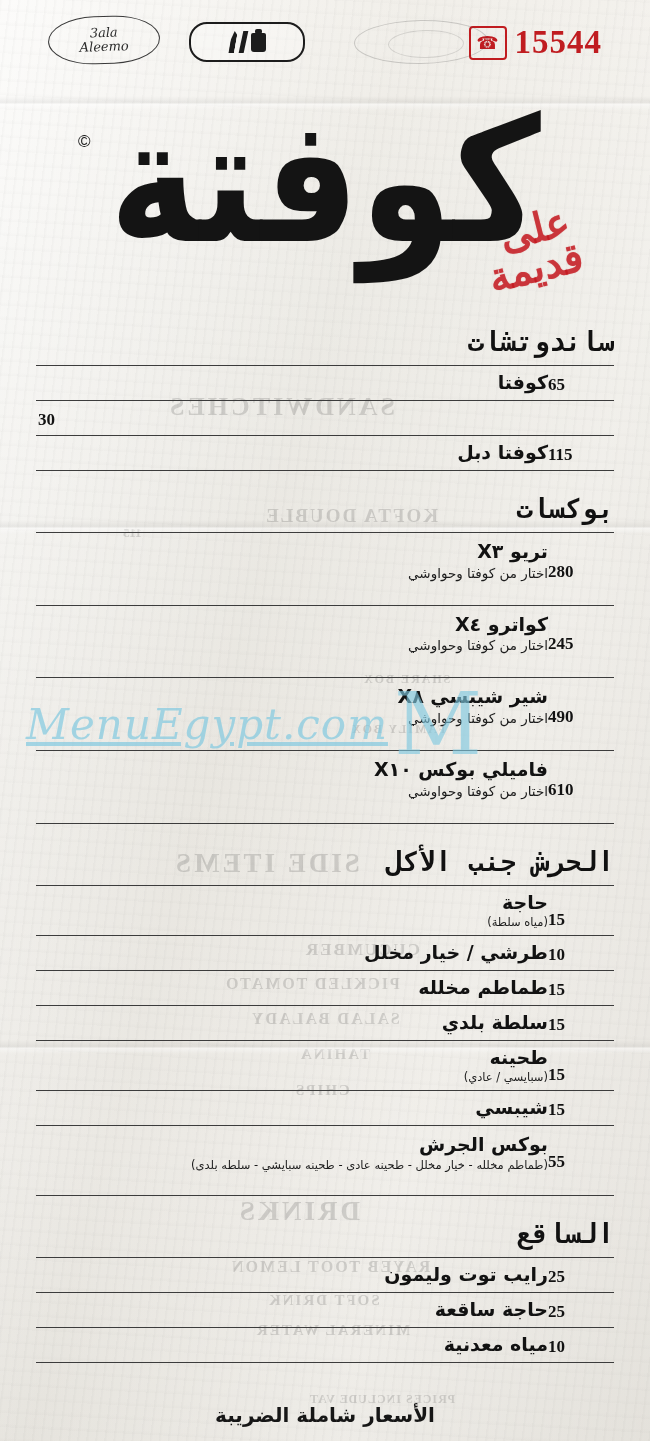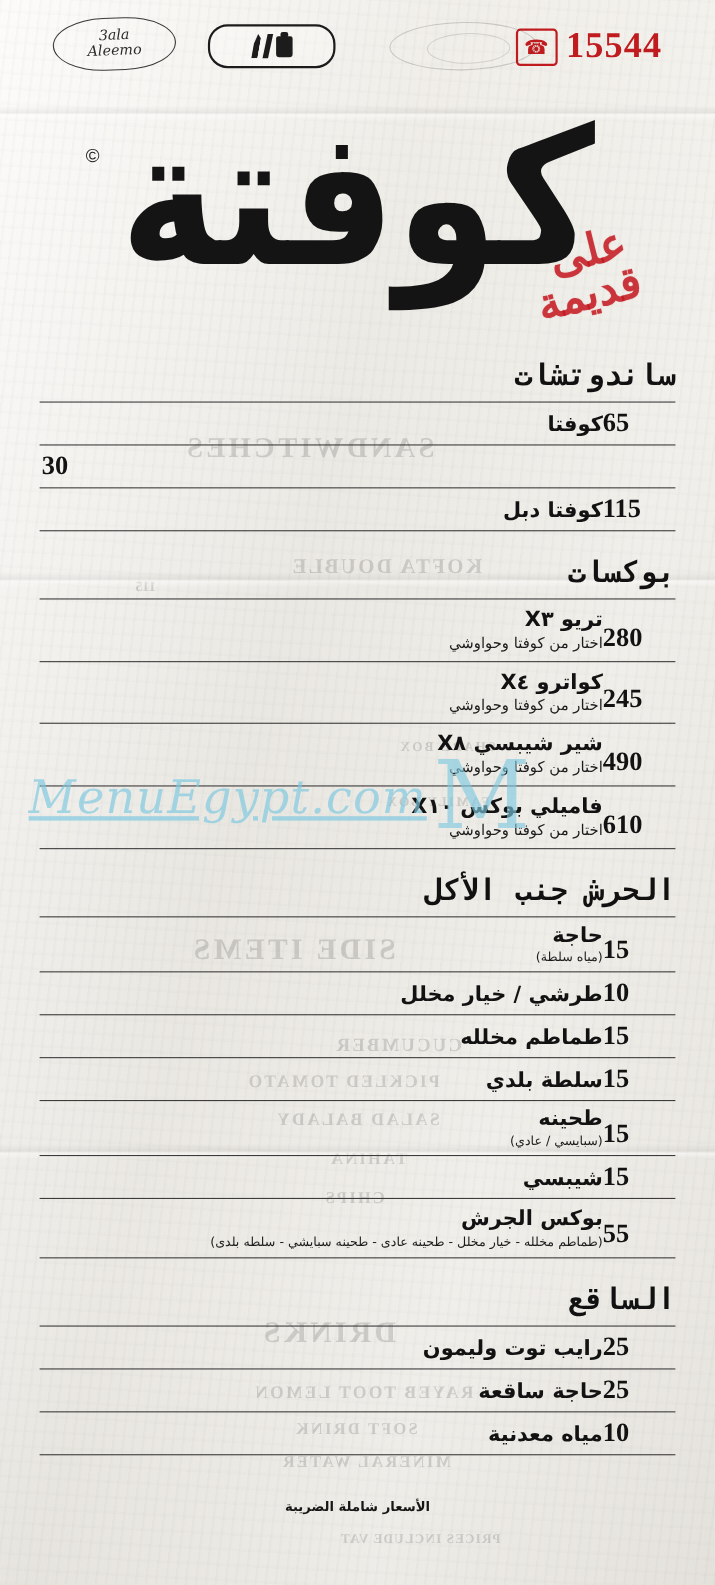--- a/index.html
+++ b/index.html
@@ -253,21 +253,21 @@
   }
   .item {
     display: flex;
     flex-direction: row-reverse;
     align-items: flex-end;
     justify-content: space-between;
     padding: 5px 2px 5px 2px;
     border-bottom: 1.1px solid #3c3c3c;
     min-height: 24px;
   }
-  .item.tall { padding: 7px 2px 7px 2px; }
+  .item.tall { padding: 7px 2px 23px 2px; }
   .item-names {
     text-align: right;
     flex: 1;
   }
   .item-name {
     font-size: 19px;
     font-weight: bold;
     color: #121212;
     font-family: "DejaVu Sans", sans-serif;
     line-height: 1.25;
@@ -276,34 +276,34 @@
     font-size: 13.5px;
     color: #1c1c1c;
     margin-top: 1px;
     font-family: "DejaVu Sans", sans-serif;
     line-height: 1.25;
   }
   .item-desc.small {
     font-size: 11.5px;
   }
   .item-price {
-    font-size: 24px;
+    font-size: 17px;
     font-weight: bold;
     color: #121212;
     font-family: "Liberation Serif", serif;
     min-width: 64px;
     text-align: left;
     padding-top: 1px;
     direction: ltr;
   }
   .footer-note {
     position: relative;
     z-index: 6;
     text-align: center;
-    font-size: 12px;
+    font-size: 20px;
     font-weight: bold;
     color: #161616;
     margin-top: 40px;
     font-family: "DejaVu Sans", sans-serif;
   }
   
   .ghost {
     position: absolute;
     z-index: 2;
     color: rgba(40,40,40,0.17);

